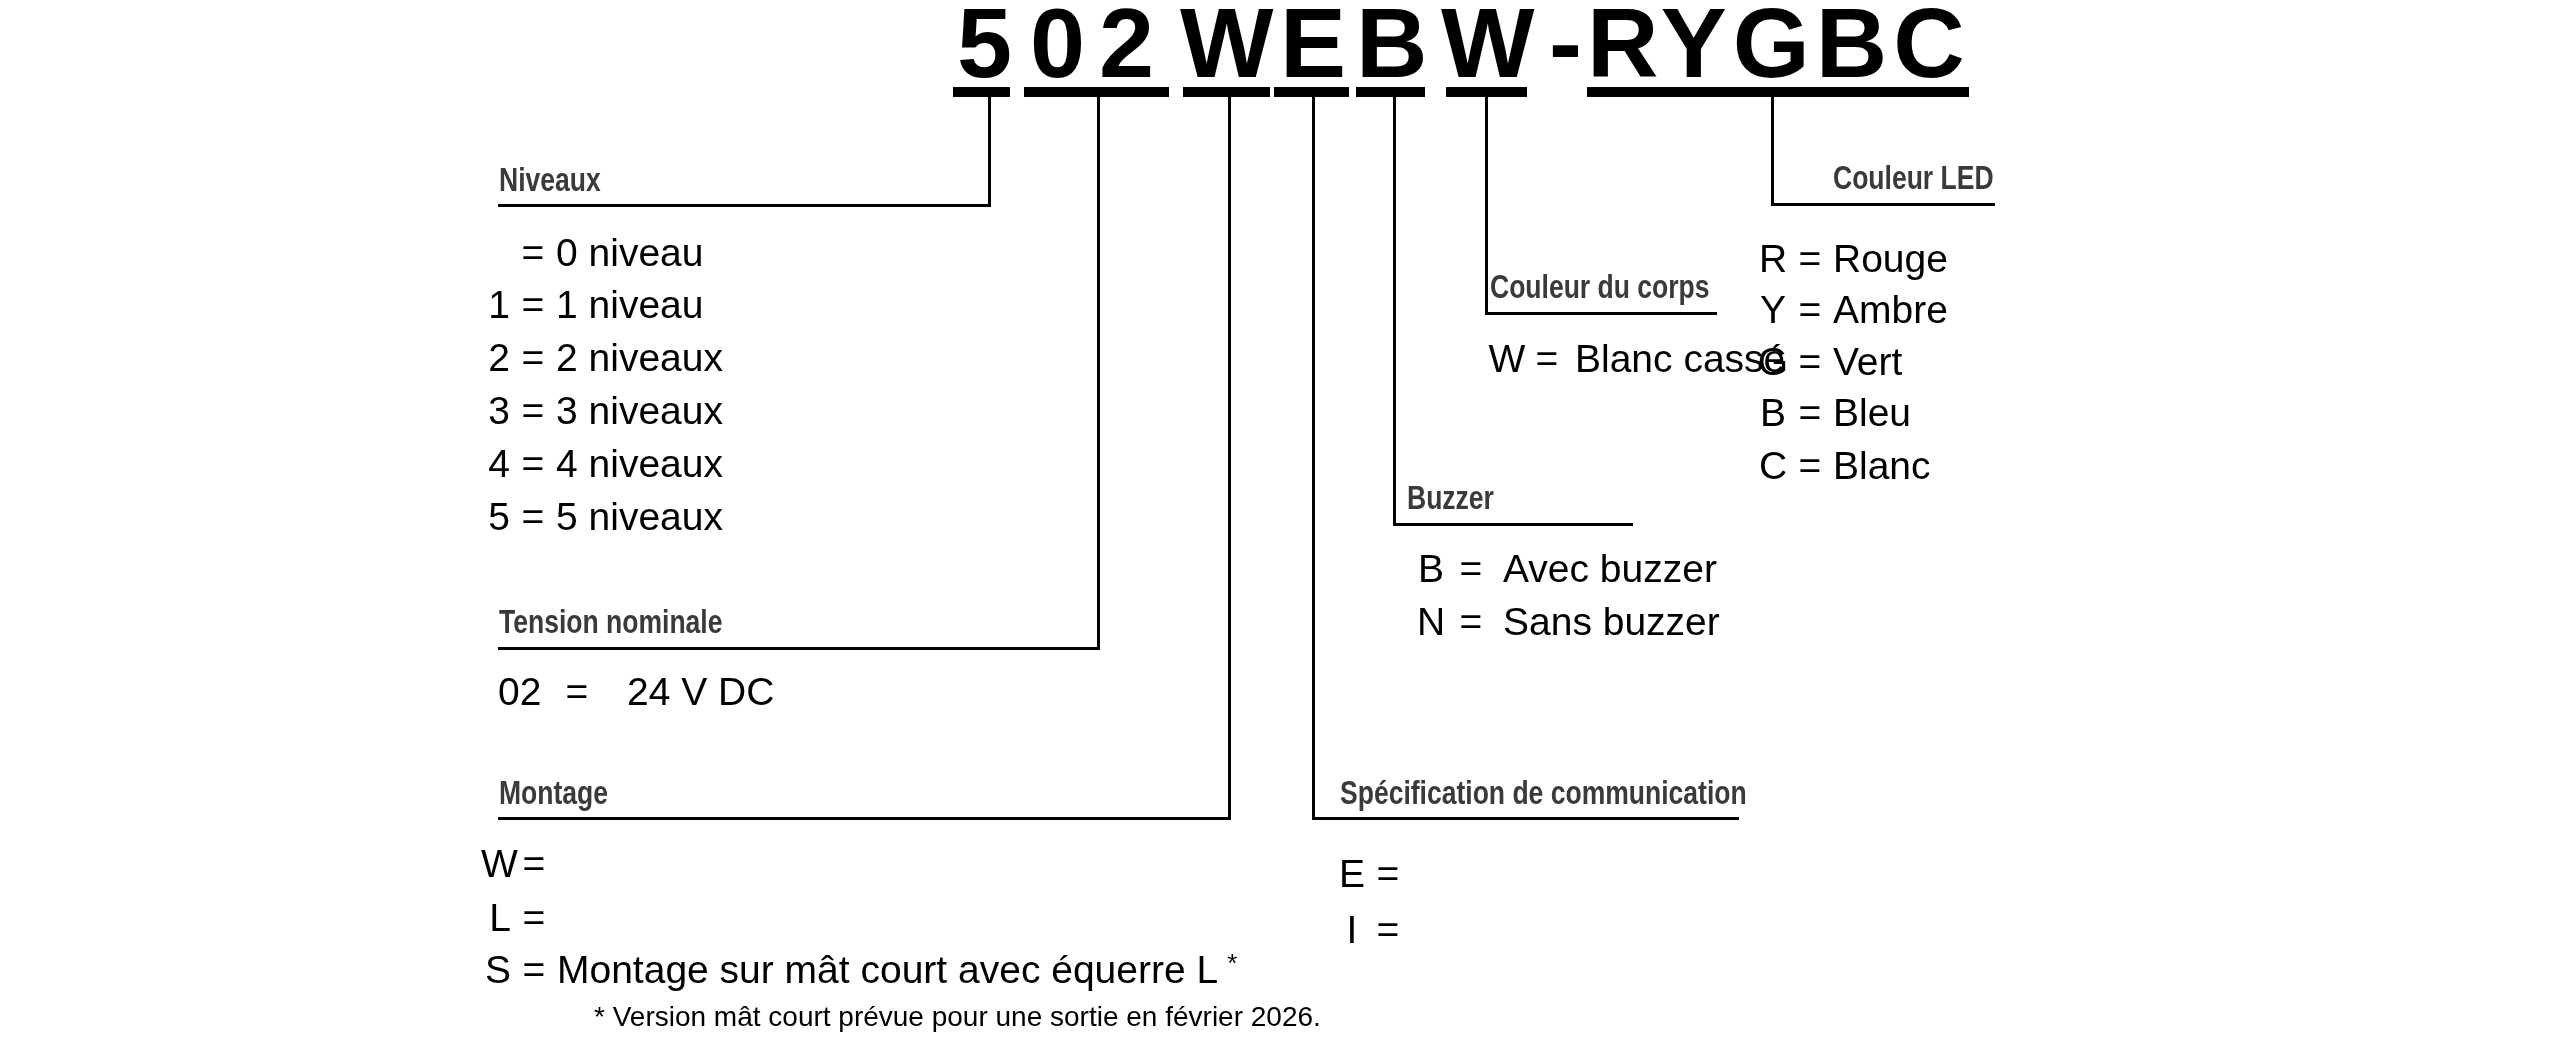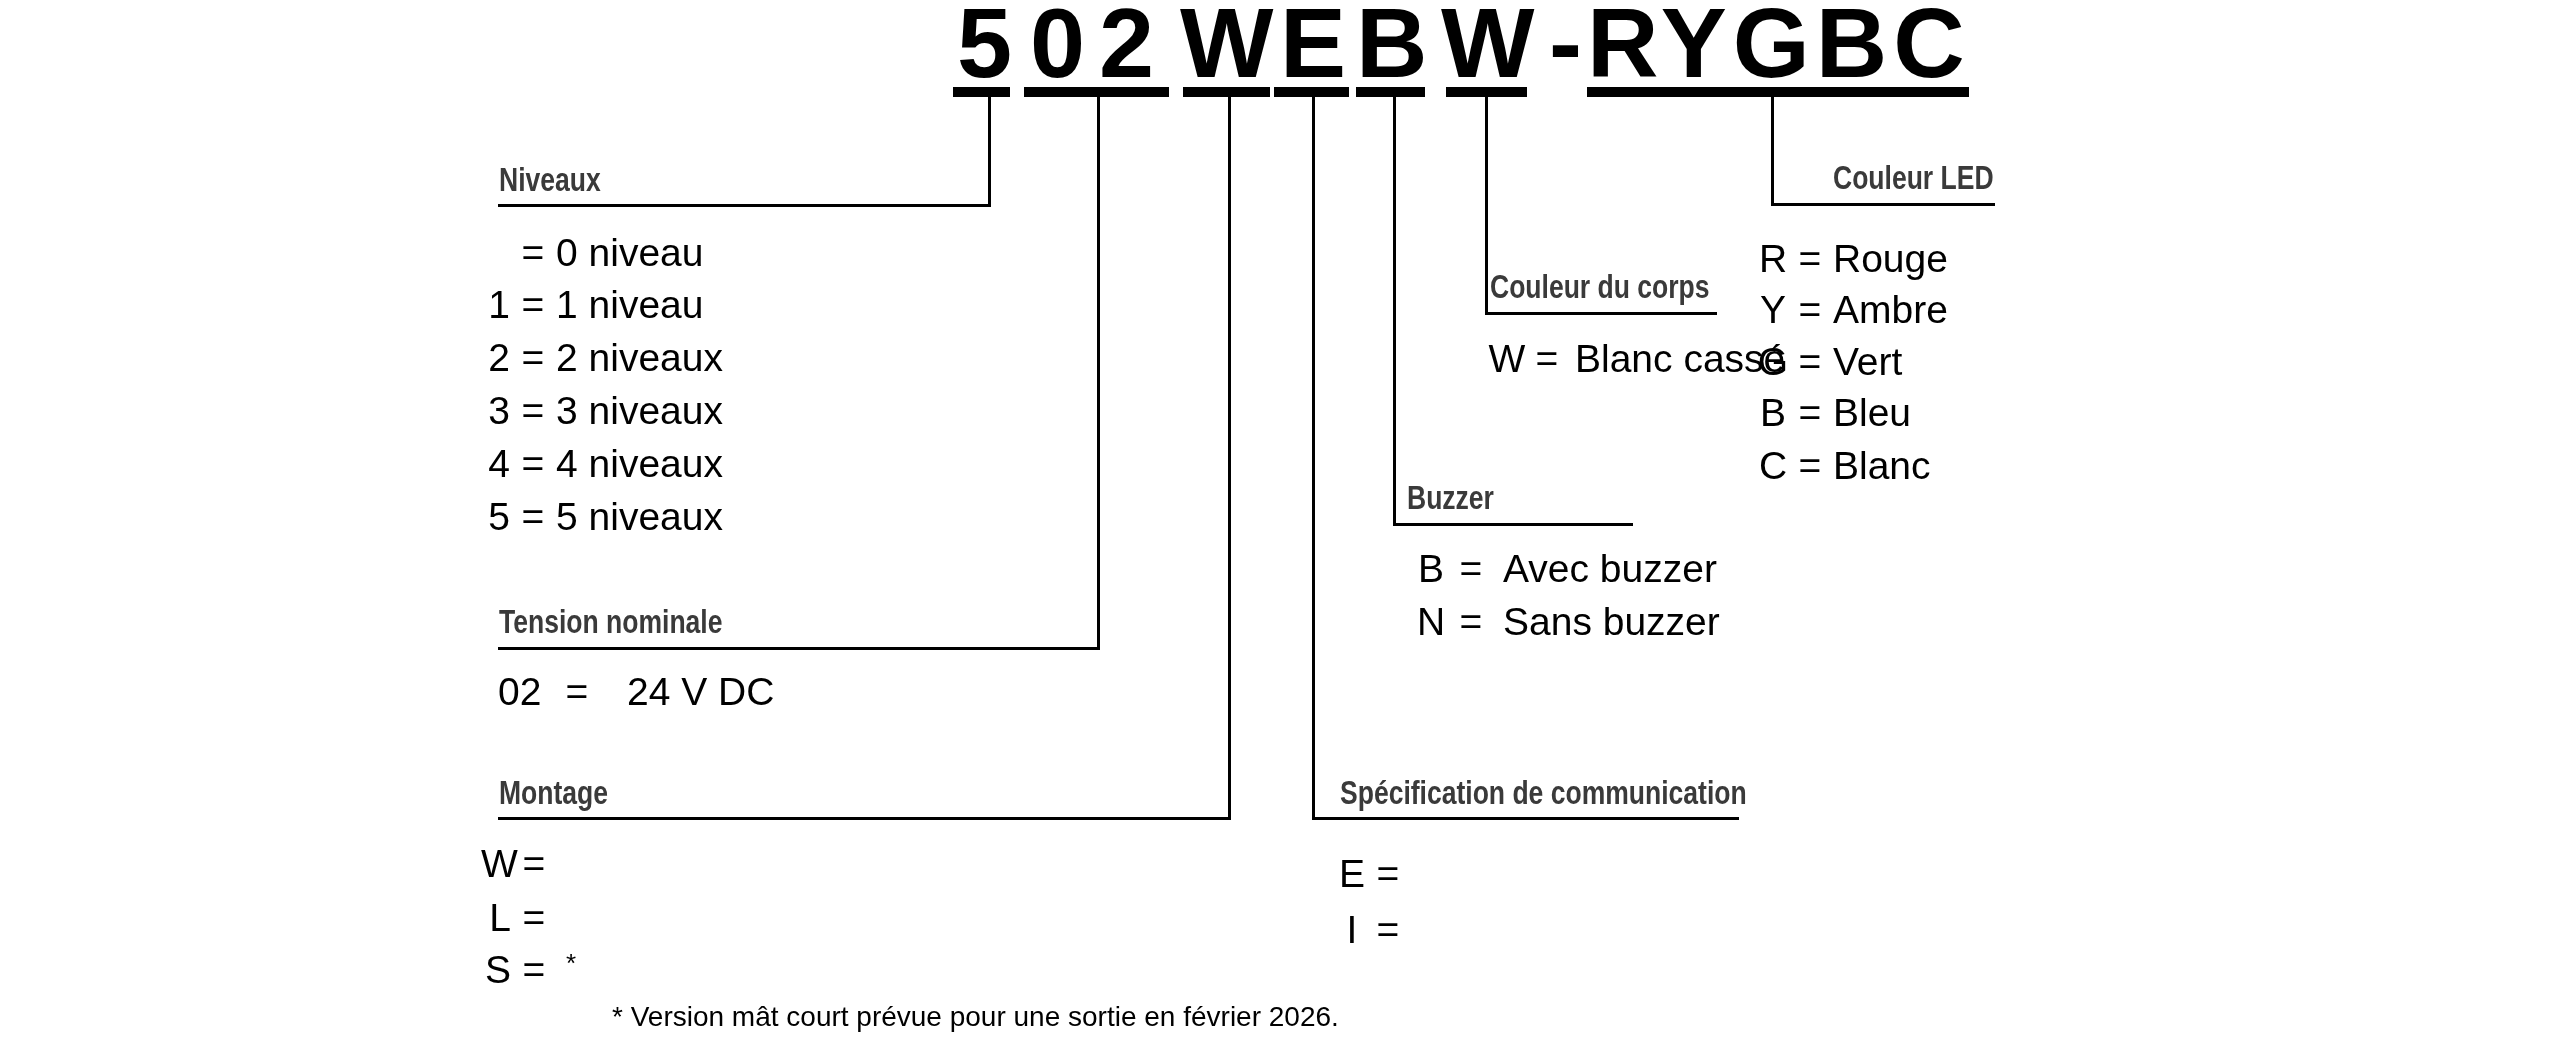--- a/index.html
+++ b/index.html
@@ -162,23 +162,24 @@
     <span class="val">W</span>
     <span class="eq">=</span>
   </div>
   <div class="row mon" style="left:481px;top:896px">
     <span class="val">L</span>
     <span class="eq">=</span>
   </div>
   <div class="row mon" style="left:481px;top:948px">
     <span class="val">S</span>
     <span class="eq">=</span>
+    <span class="lbl">Montage sur mât court avec équerre L</span>
     <span class="star">*</span>
   </div>
-  <div class="foot" style="left:612px;top:1000px">* Version mât court prévue pour une sortie en février 2026.</div>
+  <div class="foot" style="left:594px;top:1000px">* Version mât court prévue pour une sortie en février 2026.</div>
 
   <div class="hdr" style="left:1340px;top:772px">Spécification de communication</div>
   <div class="row com" style="left:1338px;top:852px">
     <span class="val">E</span>
     <span class="eq">=</span>
   </div>
   <div class="row com" style="left:1338px;top:908px">
     <span class="val">I</span>
     <span class="eq">=</span>
   </div>

